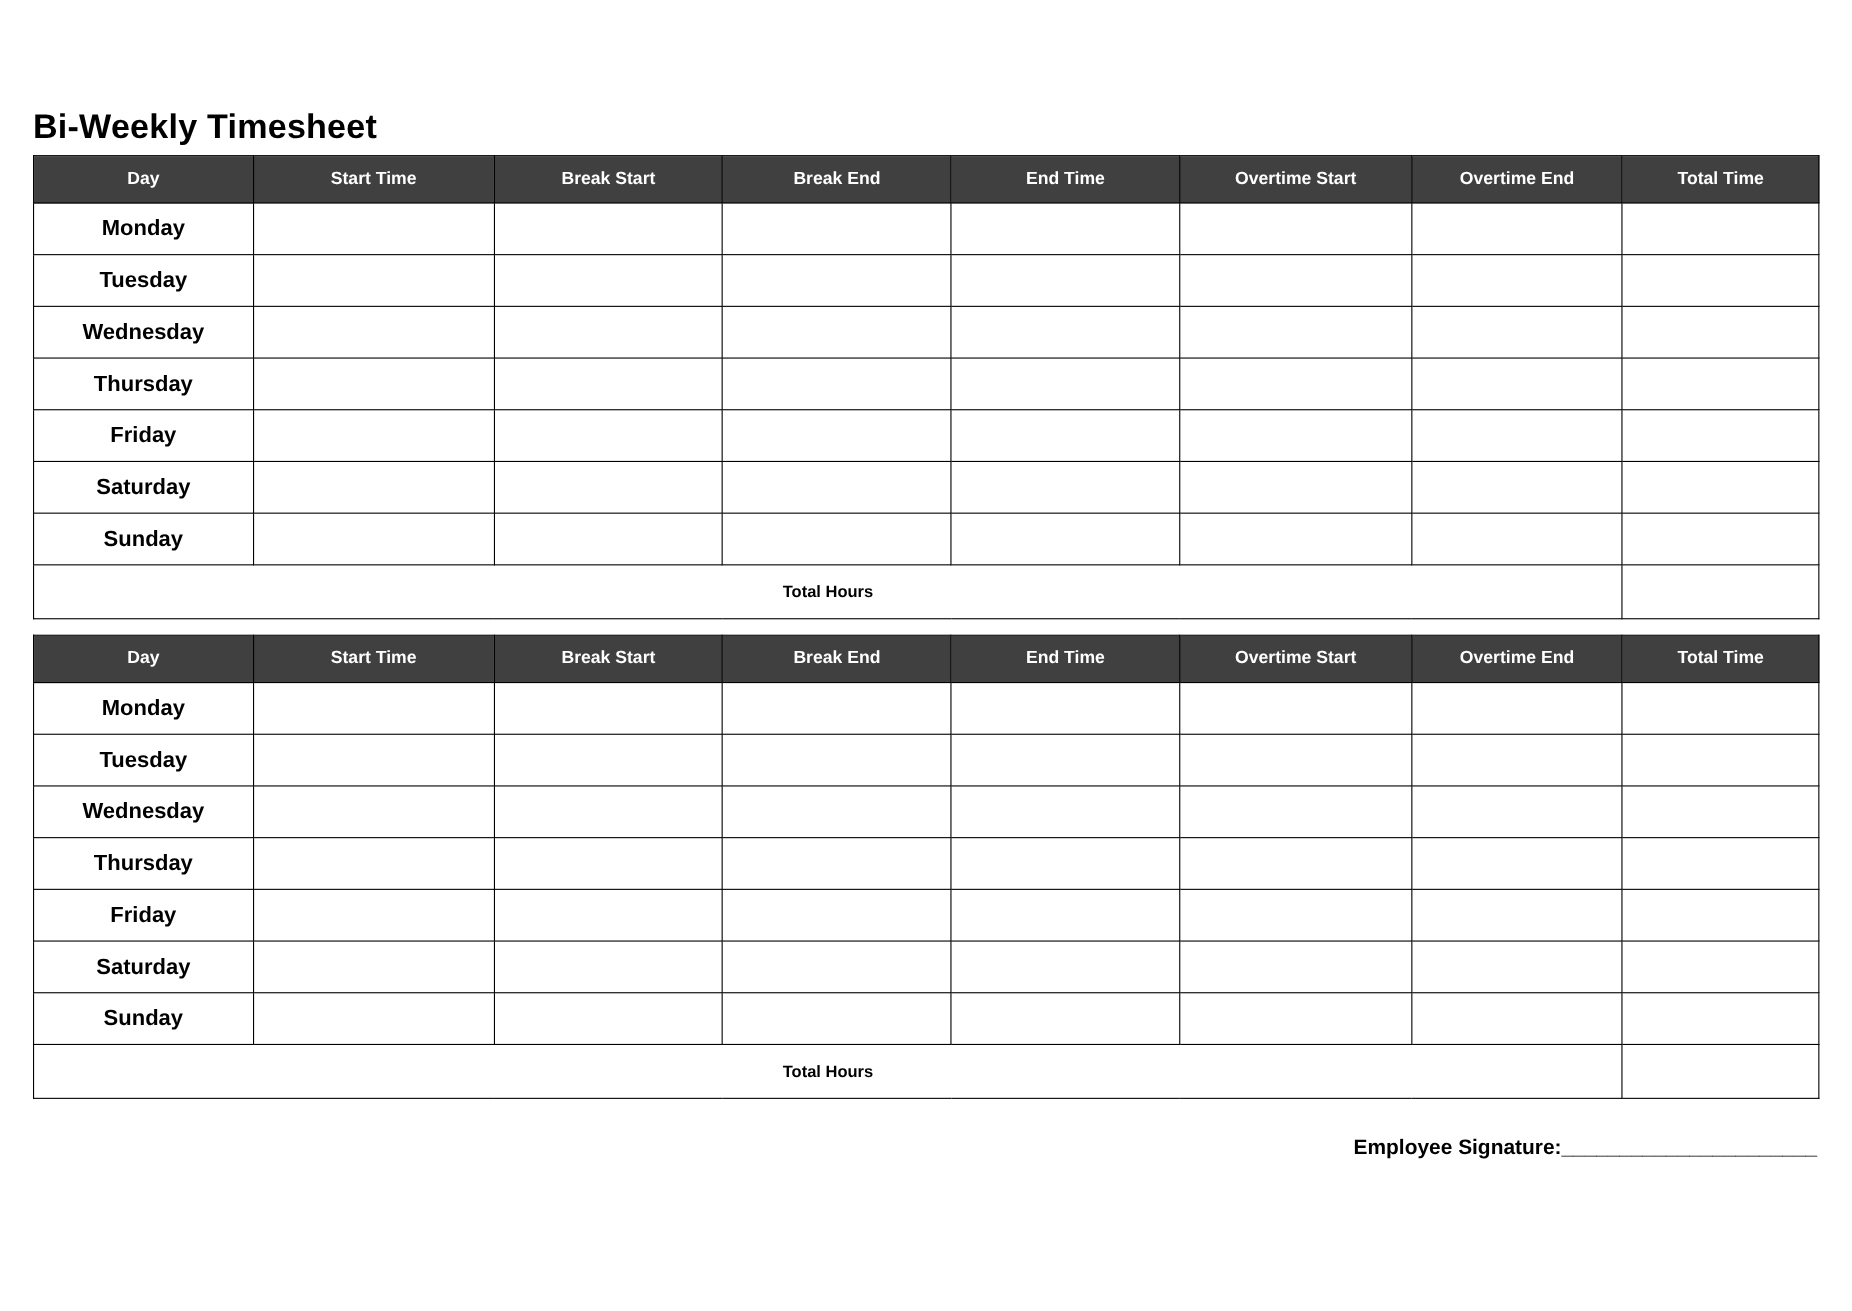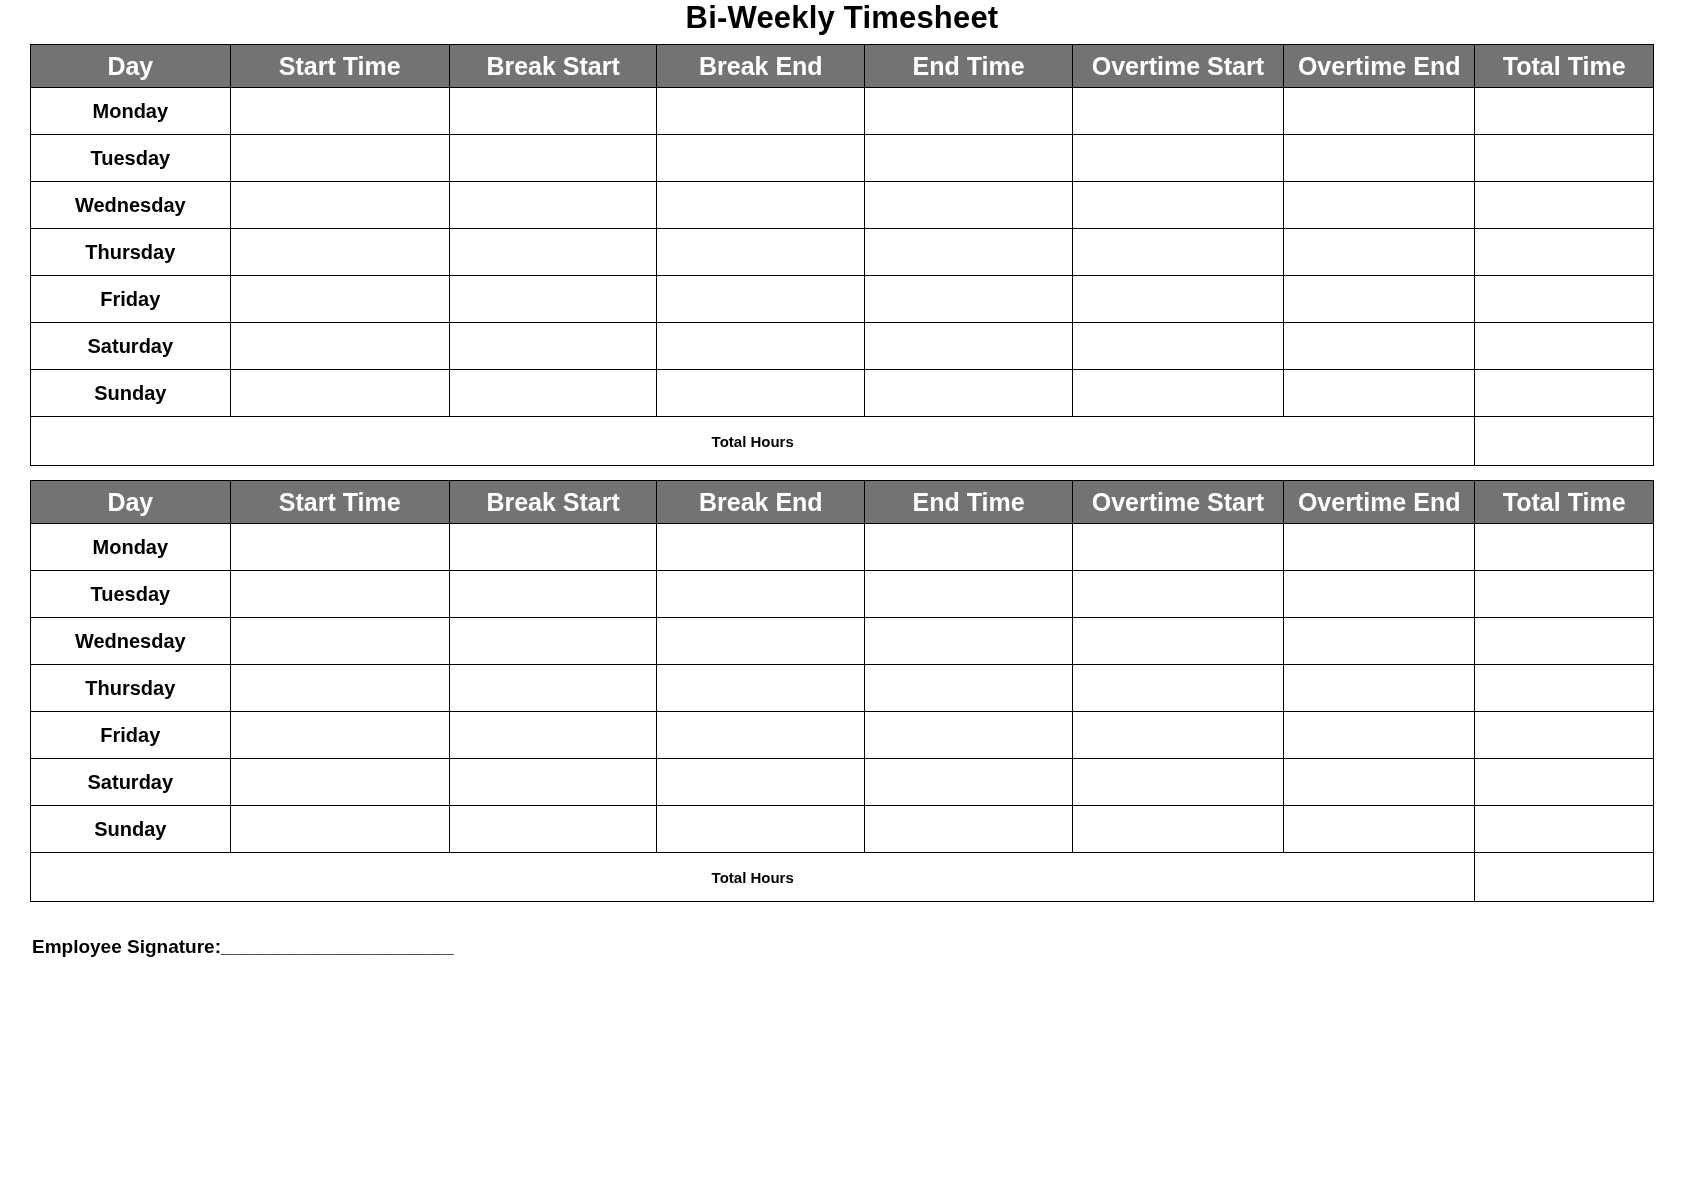--- a/index.html
+++ b/index.html
@@ -15,25 +15,26 @@
     -webkit-font-smoothing: antialiased;
   }
   .page {
     position: relative;
     width: 1684px;
     height: 1192px;
     box-sizing: border-box;
     padding: 0 30px;
   }
   .doc-title {
-    text-align: center;
+    text-align: left;
     font-size: 31px;
     font-weight: bold;
     letter-spacing: 0.2px;
     margin: 0;
+    padding-top: 97px;
   }
   .meta-row {
     display: flex;
     justify-content: space-between;
     align-items: flex-end;
     margin-top: 26px;
     padding: 0 2px;
   }
   .meta-field {
     font-size: 19px;
@@ -49,24 +50,24 @@
   table.timesheet td,
   table.timesheet th {
     border: 1.5px solid #000000;
     height: 46px;
     padding: 0;
     text-align: center;
     vertical-align: middle;
     font-size: 18px;
   }
   table.timesheet thead th {
-    background: #737373;
+    background: #404040;
     color: #ffffff;
     font-weight: bold;
-    font-size: 25px;
+    font-size: 16px;
     height: 42px;
     border: 1.5px solid #000000;
   }
   table.timesheet tbody td.day-cell {
     font-weight: bold;
     font-size: 20px;
   }
   table.timesheet tbody td.entry-cell {
     background: #ffffff;
   }
@@ -89,20 +90,21 @@
   col.c-total { width: 11.0%; }
 
   .table-gap { height: 6px; }
 
   .sig-row {
     display: flex;
     justify-content: space-between;
     align-items: flex-end;
     margin-top: 34px;
     padding: 0 2px;
+    flex-direction: column;
   }
   .sig-field {
     font-size: 19px;
     font-weight: bold;
     white-space: nowrap;
   }
 </style>
 </head>
 <body>
 

